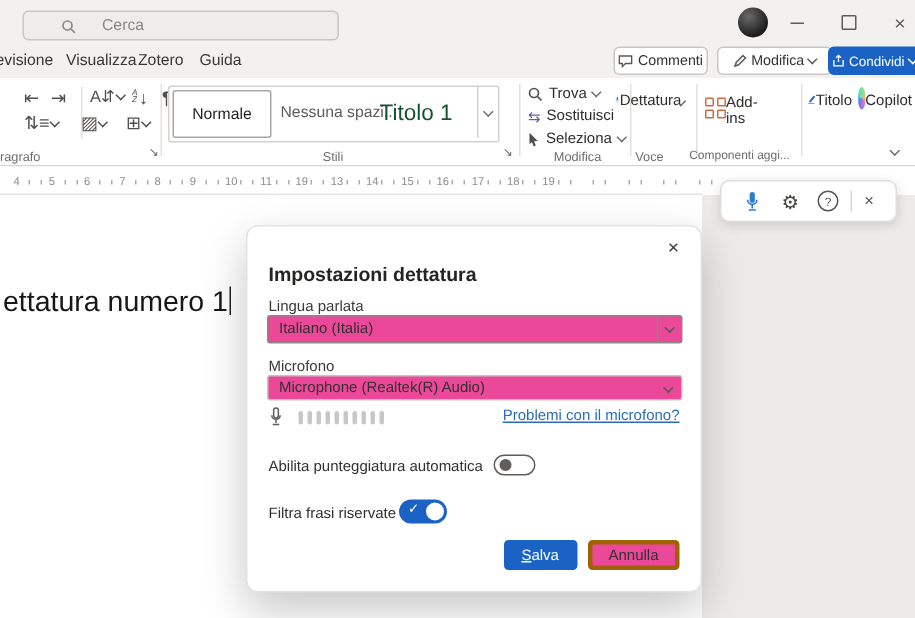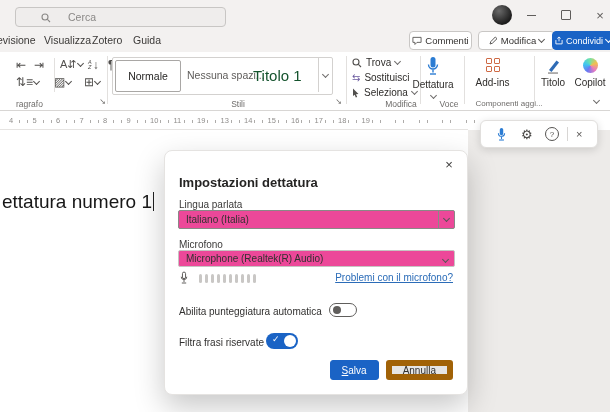--- a/index.html
+++ b/index.html
@@ -18,34 +18,34 @@
   .winbtn{position:absolute;top:0;width:26px;height:30px;display:flex;align-items:center;justify-content:center;color:#5f5d5b;}
   
   .menubar{position:absolute;left:0;top:30px;width:610px;height:22px;background:#f3f1f0;}
   .mtab{position:absolute;top:4px;font-size:10.5px;color:#3b3937;}
   .mbtn{position:absolute;top:1px;height:19px;background:#fff;border:1px solid #c9c7c5;border-radius:4px;
     display:flex;align-items:center;justify-content:center;gap:3px;font-size:9.5px;color:#33312f;box-sizing:border-box;}
   .mbtn.blue{background:var(--accent);border-color:var(--accent);color:#fff;}
   
   .ribbon{position:absolute;left:0;top:52px;width:610px;height:59px;background:#fff;border-bottom:1px solid #d8d6d4;box-sizing:border-box;}
   .rsep{position:absolute;top:4px;height:48px;width:1px;background:#e2e0de;}
-  .glabel{position:absolute;top:47px;font-size:8.5px;color:#6e6c6a;text-align:center;white-space:nowrap;padding-left:16px;}
+  .glabel{position:absolute;top:47px;font-size:8.5px;color:#6e6c6a;text-align:center;white-space:nowrap;}
   .launcher{position:absolute;top:46px;font-size:8px;color:#6e6c6a;border:1px solid #d0cecd;border-top:none;border-right:none;
     width:9px;height:9px;line-height:8px;text-align:center;border:none;}
   .ricon{position:absolute;font-size:12px;color:#514f4d;display:flex;align-items:center;gap:1px;}
   .chv{display:inline-block;width:4px;height:4px;border-right:1px solid currentColor;border-bottom:1px solid currentColor;
     transform:rotate(45deg);margin-top:-2px;}
   .gallery{position:absolute;left:112px;top:5px;width:219px;height:36px;border:1px solid #d3d1cf;border-radius:2px;background:#fff;}
   .chip{position:absolute;left:2px;top:2px;width:64px;height:30px;background:#fff;border:1px solid #a9a7a5;border-radius:2px;
     display:flex;align-items:center;justify-content:center;font-size:10.5px;color:#201f1e;}
   .stname{position:absolute;top:0;height:34px;display:flex;align-items:center;font-size:10.5px;color:#5e5c5a;white-space:nowrap;}
   .titolo{font-size:15px;font-weight:300;color:#14532d;}
   .galx{position:absolute;right:0;top:0;width:13px;height:34px;border-left:1px solid #d3d1cf;display:flex;align-items:center;justify-content:center;color:#6e6c6a;}
   .editrow{position:absolute;left:352px;height:13px;display:flex;align-items:center;gap:4px;font-size:10px;color:#2f2d2b;}
-  .vbtn{position:absolute;display:flex;flex-direction:column;align-items:center;font-size:10px;color:#2f2d2b;}
+  .vbtn{position:absolute;display:flex;flex-direction:row;align-items:center;font-size:10px;color:#2f2d2b;}
   
   .ruler{position:absolute;left:0;top:111px;width:610px;height:19px;background:#fff;}
   .ruler .num{position:absolute;top:5px;font-size:7.5px;color:#8f8d8b;}
   .ruler .tick{position:absolute;top:9px;width:1px;height:3px;background:#aeacaa;}
   .pageline{position:absolute;left:0;top:129px;width:468px;height:1px;background:#e6e4e2;}
   
   .canvas{position:absolute;left:0;top:130px;width:610px;height:282px;background:#fff;}
   .canvas-gray{position:absolute;left:468px;top:0;width:142px;height:282px;background:#edebe9;}
   .doctext{position:absolute;left:2px;top:61px;font-size:19px;color:#171717;font-family:"Liberation Sans",sans-serif;}
   .caret{display:inline-block;width:1.5px;height:19px;background:#222;vertical-align:-3px;margin-left:1px;}
@@ -75,21 +75,21 @@
   .tgl.off{width:28px;height:14px;border:1px solid #605e5c;border-radius:8px;background:#fff;}
   .tgl.off .knob{position:absolute;left:3px;top:2px;width:8px;height:8px;border-radius:50%;background:#605e5c;}
   .tgl.on{width:32px;height:16px;border-radius:9px;background:var(--accent);}
   .tgl.on .knob{position:absolute;right:2px;top:2px;width:12px;height:12px;border-radius:50%;background:#fff;}
   .tgl.on .check{position:absolute;left:6px;top:1px;color:#fff;font-size:9px;}
   .btnrow{position:absolute;right:14px;bottom:14px;display:flex;gap:7px;}
   .btn{height:20px;padding:0 11px;border-radius:3px;font-size:10px;display:flex;align-items:center;box-sizing:border-box;}
   .btn.primary{background:var(--accent);color:#fff;border:1px solid var(--accent);}
   .btn.primary span{display:block;}
   .btn.primary span::first-letter{text-decoration:underline;}
-  .btn.secondary{background:#e5e5e5;color:#323130;border:6px solid #a16207;}
+  .btn.secondary{background:#ec4899;color:#323130;border:3px solid #a16207;}
   .sorticon{display:inline-flex;flex-direction:column;font-size:5.5px;line-height:5px;color:#514f4d;}
   .grid4{display:grid;grid-template-columns:6px 6px;grid-template-rows:6px 6px;gap:2px;}
   .grid4 i{border:1.5px solid var(--addins);border-radius:1px;}
   .copiloticon{width:15px;height:15px;border-radius:50%;
     background:conic-gradient(from 210deg,#6a78f2,#3ec6f0,#72e3a6,#f2c14e,#e97cc0,#6a78f2);}
 </style>
 </head>
 <body>
 
 <div class="stage" style="--accent: #1a63c5; --mic-blue: #2b7cd3; --addins: #cf6a45; --link: #2b6cb8;">

